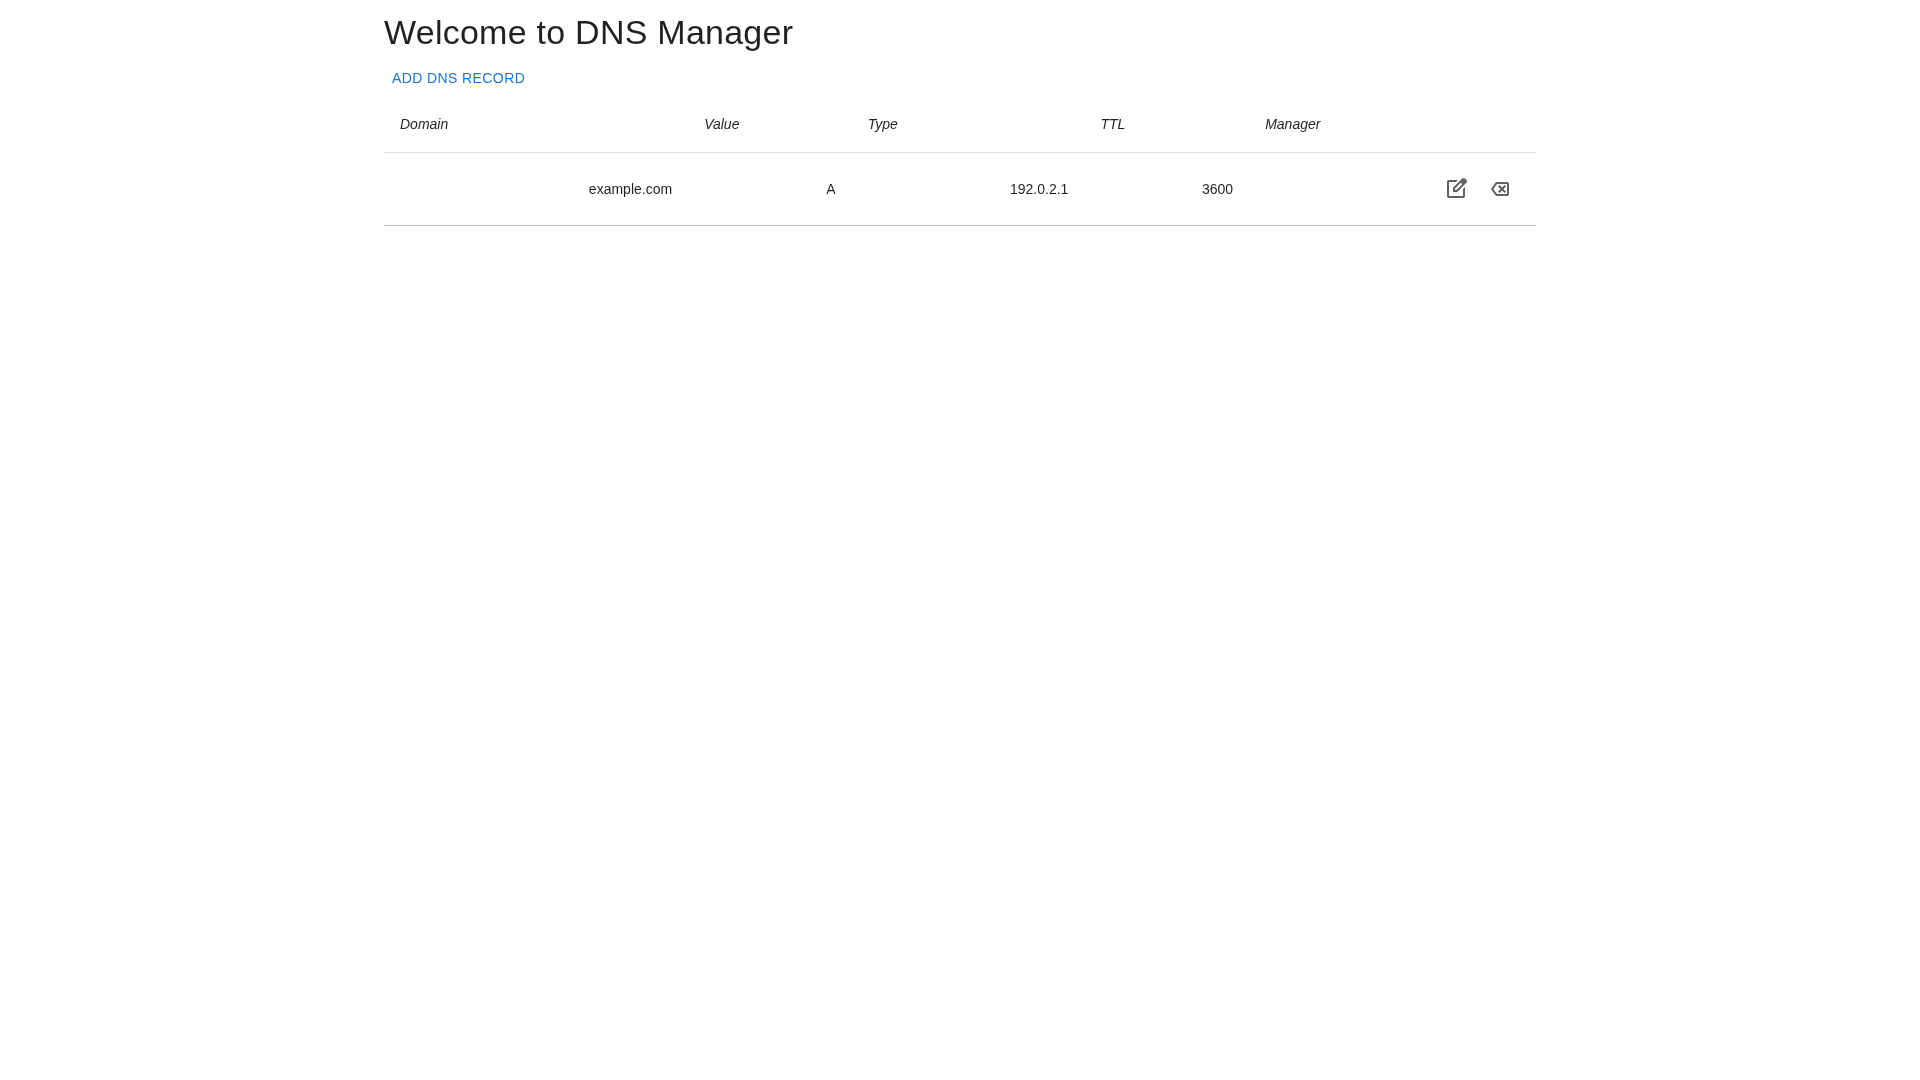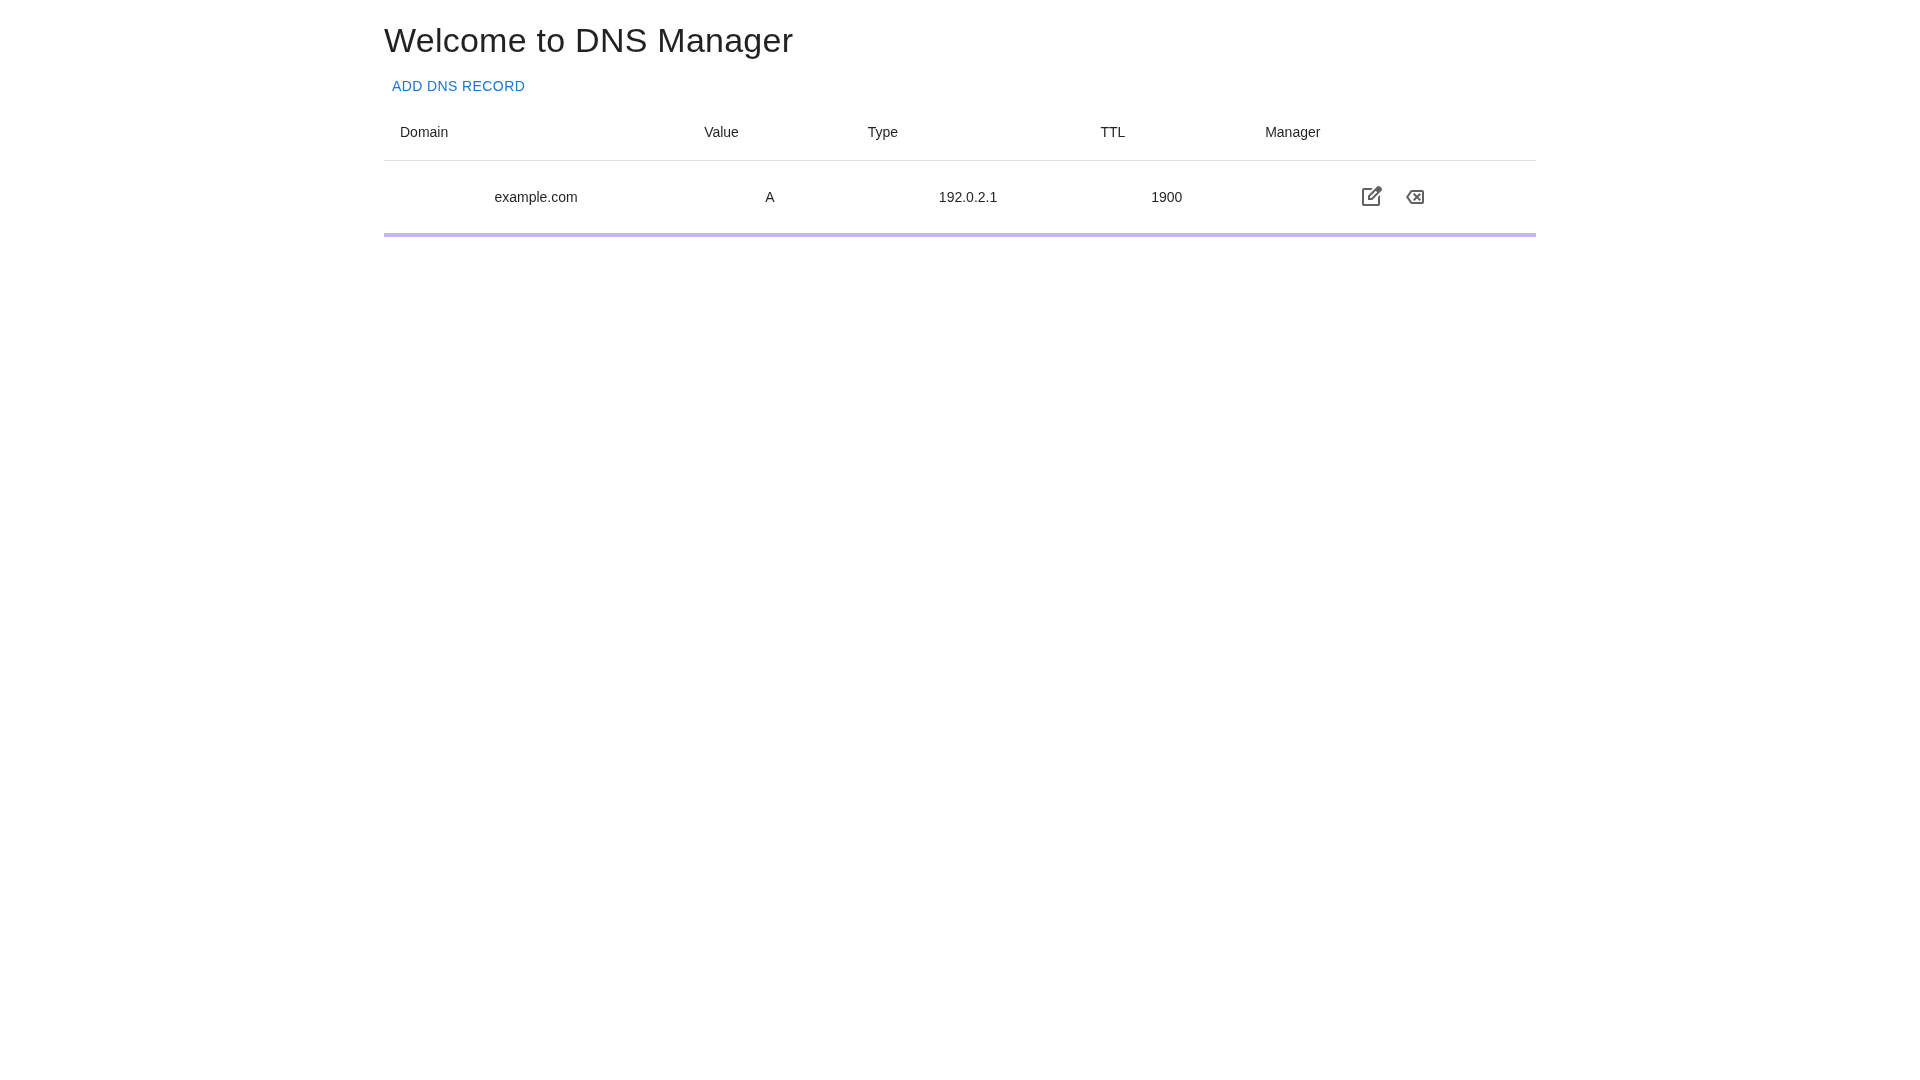--- a/index.html
+++ b/index.html
@@ -10,21 +10,21 @@
     background: #ffffff;
     width: 1920px;
     height: 1080px;
     font-family: "Liberation Sans", sans-serif;
     color: rgba(0,0,0,0.87);
     overflow: hidden;
   }
   .container {
     max-width: 1200px;
     margin: 0 auto;
-    padding: 20px 24px 0 24px;
+    padding: 12px 24px 0 24px;
   }
   .page-title {
     font-size: 34px;
     font-weight: 400;
     line-height: 1.235;
     letter-spacing: 0.25px;
     margin: 0;
     color: rgba(0,0,0,0.87);
   }
   .add-btn {
@@ -51,29 +51,30 @@
   }
   .dns-table th {
     text-align: left;
     font-size: 14px;
     font-weight: 500;
     line-height: 24px;
     color: rgba(0,0,0,0.87);
     padding: 16px;
     border-bottom: 1px solid #e0e0e0;
     white-space: nowrap;
+    font-style: italic;
   }
   .dns-table td {
-    text-align: center;
+    text-align: right;
     font-size: 14px;
     font-weight: 400;
     line-height: 20px;
     color: rgba(0,0,0,0.87);
     padding: 16px;
-    border-bottom: 4px solid #c4b5fd;
+    border-bottom: 1px solid #c4b5fd;
     vertical-align: middle;
   }
   .col-domain  { width: 26.4%; }
   .col-type    { width: 14.2%; }
   .col-value   { width: 20.2%; }
   .col-ttl     { width: 14.3%; }
   .col-actions { width: 24.9%; }
   .dns-table td.actions-cell { padding-top: 16px; padding-bottom: 16px; }
   .icon-btn {
     display: inline-flex;
@@ -112,21 +113,21 @@
         <th class="col-value">Type</th>
         <th class="col-ttl">TTL</th>
         <th class="col-actions">Manager</th>
       </tr>
     </thead>
     <tbody>
       <tr>
         <td>example.com</td>
         <td>A</td>
         <td>192.0.2.1</td>
-        <td>1900</td>
+        <td>3600</td>
         <td class="actions-cell">
           <button class="icon-btn" aria-label="edit">
             <span style="display:inline-flex;">
               <svg viewBox="0 -960 960 960" xmlns="http://www.w3.org/2000/svg">
                 <path d="M200-120q-33 0-56.5-23.5T120-200v-560q0-33 23.5-56.5T200-840h357l-80 80H200v560h560v-278l80-80v358q0 33-23.5 56.5T760-120H200Zm280-360ZM360-360v-170l367-367q12-12 27-18t30-6q16 0 30.5 6t26.5 18l56 57q11 12 17 26.5t6 29.5q0 15-5.5 29.5T897-728L530-360H360Zm481-424-56-56 56 56ZM440-440h56l232-232-28-28-29-28-231 231v57Zm260-260-29-28 29 28 28 28-28-28Z"></path>
               </svg>
             </span>
           </button>
           <button class="icon-btn" aria-label="delete">
             <span style="display:inline-flex;">

